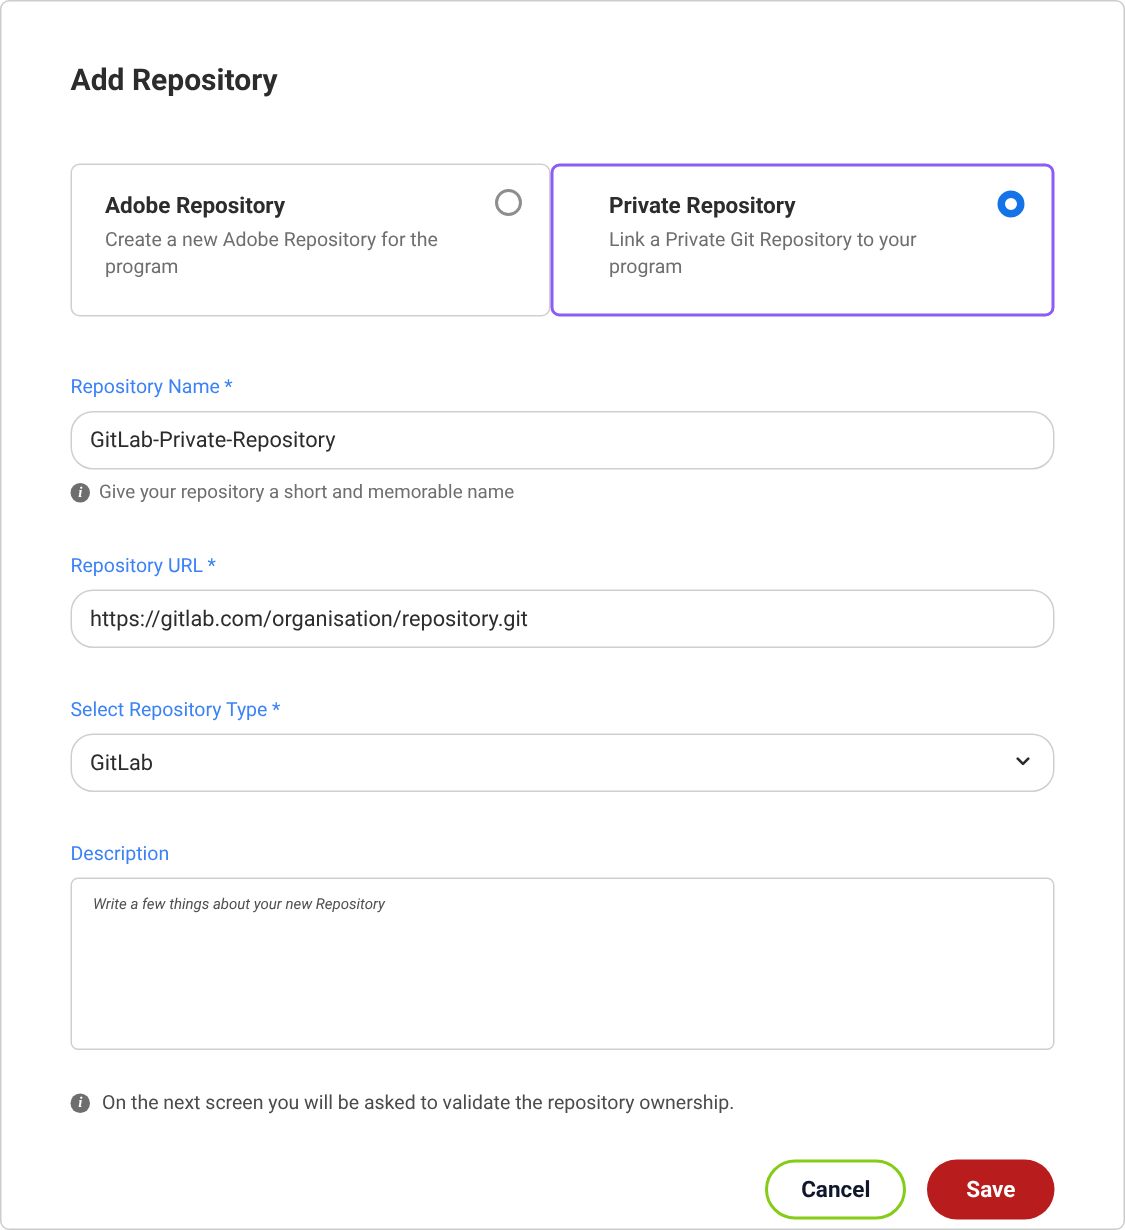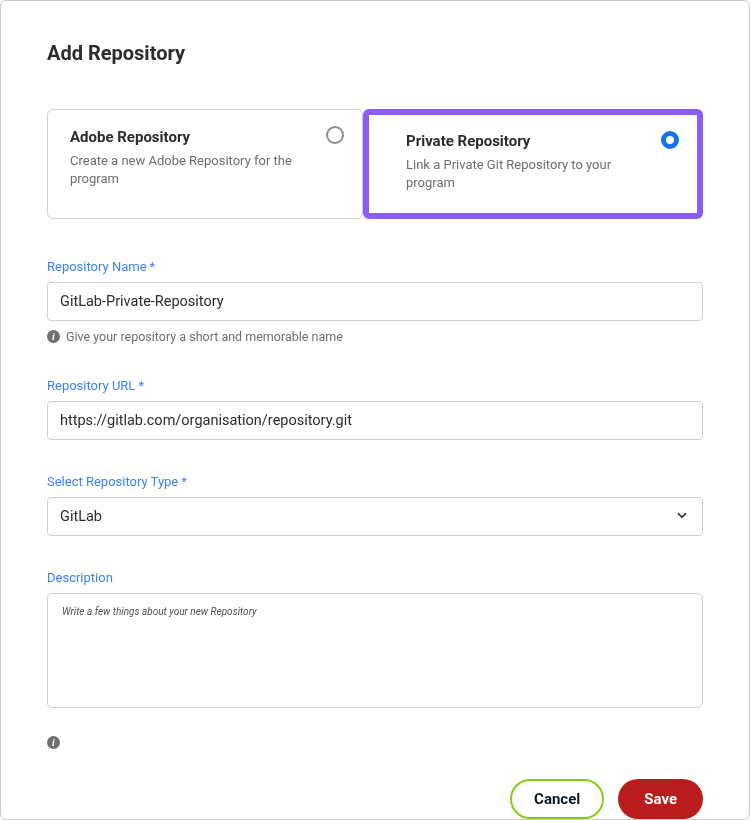--- a/index.html
+++ b/index.html
@@ -36,21 +36,21 @@
     }
     .card {
       flex: 1;
       border: 1px solid #cfcfcf;
       border-radius: 6px;
       padding: 18px 22px 22px 22px;
       position: relative;
       cursor: pointer;
     }
     .card.selected {
-      border: 6px solid #8b5cf6;
+      border: 2px solid #8b5cf6;
       padding: 17px 21px 21px 37px;
     }
     .card-title {
       font-size: 15px;
       font-weight: 700;
       color: #2c2c2c;
       margin-bottom: 6px;
     }
     .card-desc {
       font-size: 13px;
@@ -85,21 +85,21 @@
       margin-bottom: 8px;
       display: block;
       margin-top: 14px;
     }
     .req {
       margin-left: 3px;
     }
     .text-input {
       width: 100%;
       border: 1px solid #cfcfcf;
-      border-radius: 4px;
+      border-radius: 15px;
       padding: 10px 12px;
       font-size: 14.5px;
       color: #2c2c2c;
       font-family: inherit;
     }
     .helper {
       font-size: 12.5px;
       color: #6e6e6e;
       margin-top: 8px;
       display: flex;
@@ -231,19 +231,20 @@
     </div>
   </div>
 
   <div class="field">
     <label class="field-label">Description</label>
     <textarea class="textarea" placeholder="Write a few things about your new Repository" style=""></textarea>
   </div>
 
   <div class="footer-note">
     <span class="info-icon">i</span>
+    <span>On the next screen you will be asked to validate the repository ownership.</span>
   </div>
 
   <div class="actions">
     <button class="btn btn-secondary">Cancel</button>
     <button class="btn btn-primary">Save</button>
   </div>
 </div>
 
 </body></html>

